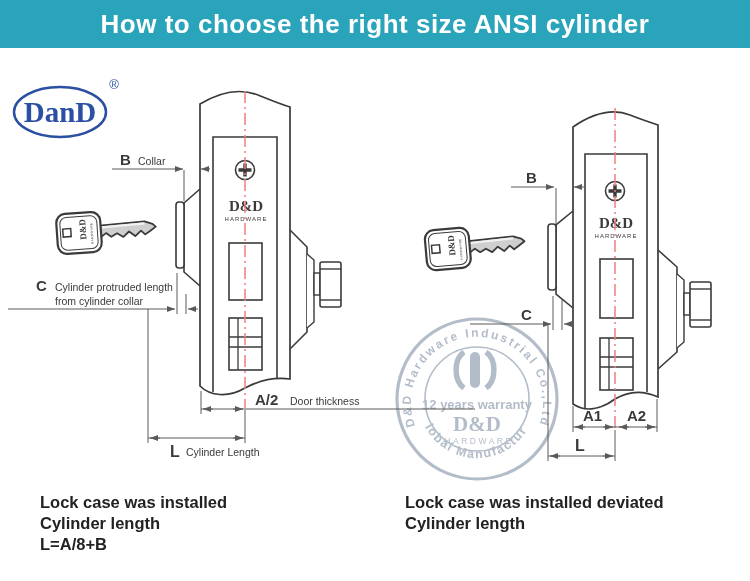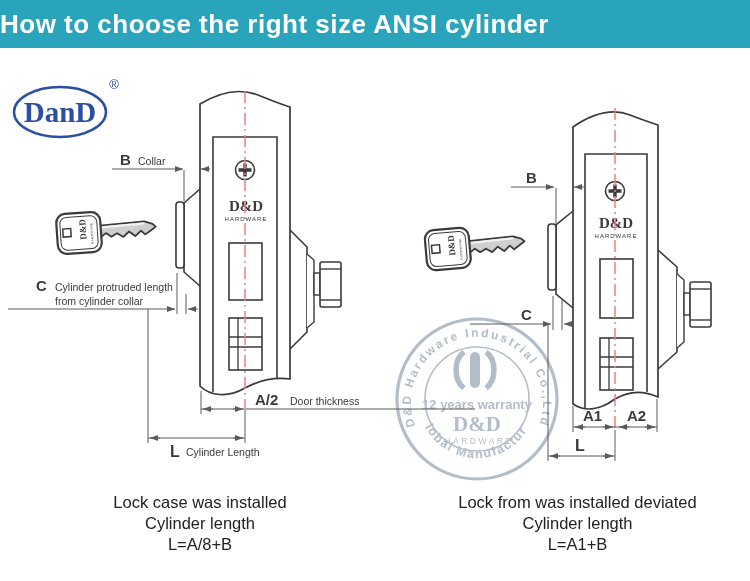--- a/index.html
+++ b/index.html
@@ -1,24 +1,24 @@
 <!DOCTYPE html>
 <html><head>
 <meta charset="utf-8">
 <style>
   html,body{margin:0;padding:0;}
   body{width:750px;height:581px;position:relative;background:#ffffff;overflow:hidden;
        font-family:"Liberation Sans",sans-serif;}
   .header{position:absolute;left:0;top:0;width:750px;height:48px;background:#2aa4ba;
-          display:flex;align-items:center;z-index:3;}
+          display:flex;align-items:center;justify-content:center;z-index:3;}
   .header h1{margin:0;color:#ffffff;font-size:26px;font-weight:bold;letter-spacing:.5px;
              font-family:"Liberation Sans",sans-serif;}
   svg.scene{position:absolute;left:0;top:0;z-index:1;}
-  .caption{position:absolute;z-index:2;text-align:center;color:#222222;
-           font-size:16.5px;line-height:21px;font-family:"Liberation Sans",sans-serif;}
+  .caption{position:absolute;z-index:2;text-align:left;color:#222222;
+           font-size:16.5px;line-height:21px;font-family:"Liberation Sans",sans-serif;font-weight:bold;}
   .caption-left{left:40px;top:492px;width:320px;}
   .caption-right{left:405px;top:492px;width:345px;}
   
   text{font-family:"Liberation Sans",sans-serif;fill:#3a3a3a;}
   .dimB{font-size:15px;font-weight:bold;}
   .dimS{font-size:10.5px;}
   .dimL{font-size:16px;font-weight:bold;}
   .plateBrand{font-family:"Liberation Serif","DejaVu Serif",serif;font-size:15px;font-weight:bold;}
   .plateSub{font-size:6px;letter-spacing:1px;}
   .wm{fill:#b3bdc9;}
@@ -218,16 +218,15 @@
     <use href="#keyShape" transform="translate(426,229) rotate(-5 22 22)"></use>
   </g>
 </svg>
 
 <div class="caption caption-left">
   <div>Lock case was installed</div>
   <div>Cylinder length</div>
   <div>L=A/8+B</div>
 </div>
 <div class="caption caption-right">
-  <div>Lock from was installed deviated</div>
+  <div>Lock case was installed deviated</div>
   <div>Cylinder length</div>
-  <div>L=A1+B</div>
 </div>
 
 </body></html>

